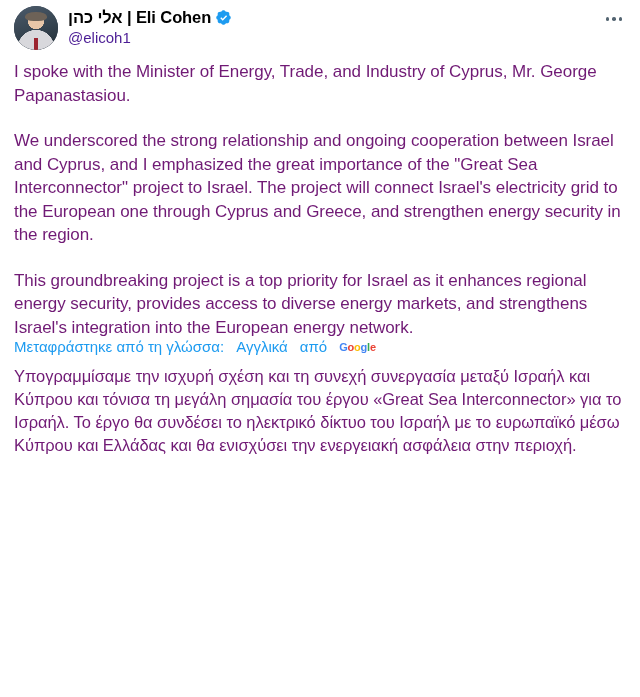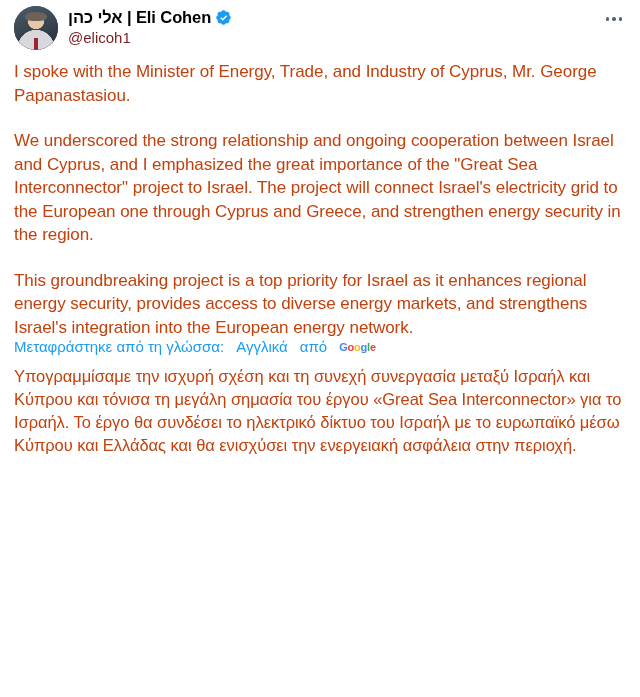--- a/index.html
+++ b/index.html
@@ -78,21 +78,21 @@
   }
   .verified {
     display: inline-block;
     width: 17px;
     height: 17px;
     flex: 0 0 17px;
     line-height: 0;
   }
   .handle {
     font-size: 15px;
-    color: #7f1d1d;
+    color: #4c1d95;
     line-height: 19px;
     margin-top: 1px;
   }
   .more-btn {
     position: absolute;
     right: 12px;
     top: 8px;
     width: 28px;
     height: 22px;
     display: flex;
@@ -106,21 +106,21 @@
     width: 3.5px;
     height: 3.5px;
     border-radius: 50%;
     background: #536471;
     display: block;
   }
   .body {
     margin-top: 6px;
     font-size: 17px;
     line-height: 23.5px;
-    color: #c2410c;
+    color: #701a75;
     letter-spacing: -0.05px;
   }
   .para {
     margin: 0 0 22px 0;
     white-space: pre-wrap;
   }
   .para:last-child { margin-bottom: 4px; }
   .translated-bar {
     font-size: 15px;
     color: #1d9bf0;

